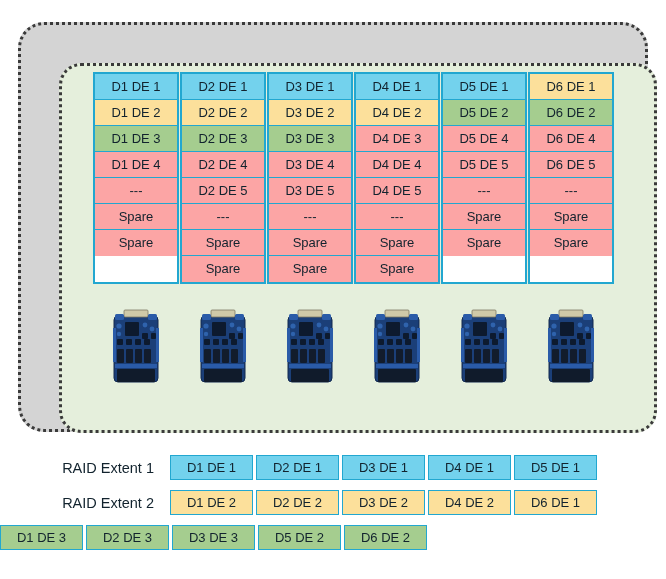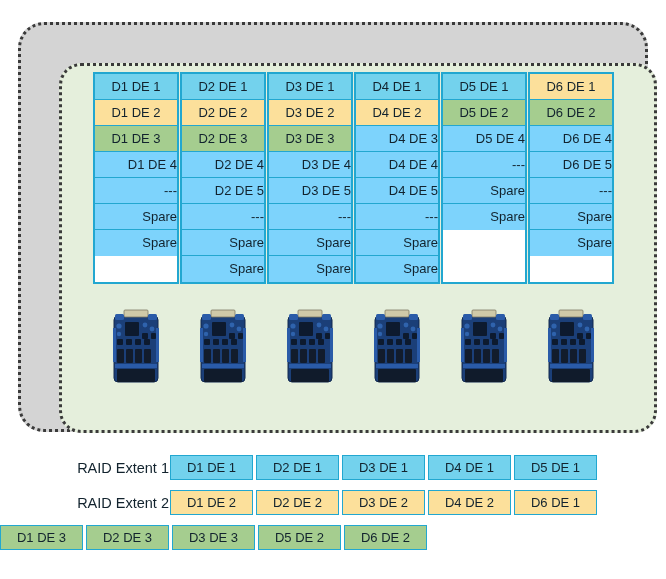--- a/index.html
+++ b/index.html
@@ -63,21 +63,21 @@
     background: #ffffff;
     border-bottom: 1px solid #22a7d0;
     box-sizing: border-box;
     white-space: nowrap;
     overflow: hidden;
   }
   .disk-cell:last-child { border-bottom: none; }
   .disk-cell.c-cyan   { background: #73d2ed; }
   .disk-cell.c-yellow { background: #fce09b; }
   .disk-cell.c-green  { background: #a5cd8f; }
-  .disk-cell.c-plain  { background: #7dd3fc; text-align: right; }
+  .disk-cell.c-plain  { background: #fca5a5; }
 
   
   .drives-row {
     position: absolute;
     left: 93px;
     top: 308px;
     width: 522px;
     display: flex;
     gap: 1px;
   }
@@ -96,21 +96,21 @@
     width: 666px;
   }
   .extent-row {
     display: flex;
     align-items: center;
     height: 35px;
   }
   .extent-label {
     width: 170px;
     text-align: right;
-    padding-right: 1px;
+    padding-right: 16px;
     font-size: 14.5px;
     color: #12232e;
     box-sizing: border-box;
     white-space: nowrap;
   }
   .extent-boxes {
     display: flex;
     gap: 3px;
   }
   .extent-box {
@@ -172,20 +172,21 @@
       <div class="disk-cell c-plain">D4 DE 4</div>
       <div class="disk-cell c-plain">D4 DE 5</div>
       <div class="disk-cell c-plain">---</div>
       <div class="disk-cell c-plain">Spare</div>
       <div class="disk-cell c-plain">Spare</div>
     </div>
     <div class="disk-col">
       <div class="disk-cell c-cyan">D5 DE 1</div>
       <div class="disk-cell c-green">D5 DE 2</div>
       <div class="disk-cell c-plain">D5 DE 4</div>
+      <div class="disk-cell c-plain">D5 DE 5</div>
       <div class="disk-cell c-plain">---</div>
       <div class="disk-cell c-plain">Spare</div>
       <div class="disk-cell c-plain">Spare</div>
     </div>
     <div class="disk-col">
       <div class="disk-cell c-yellow">D6 DE 1</div>
       <div class="disk-cell c-green">D6 DE 2</div>
       <div class="disk-cell c-plain">D6 DE 4</div>
       <div class="disk-cell c-plain">D6 DE 5</div>
       <div class="disk-cell c-plain">---</div>

